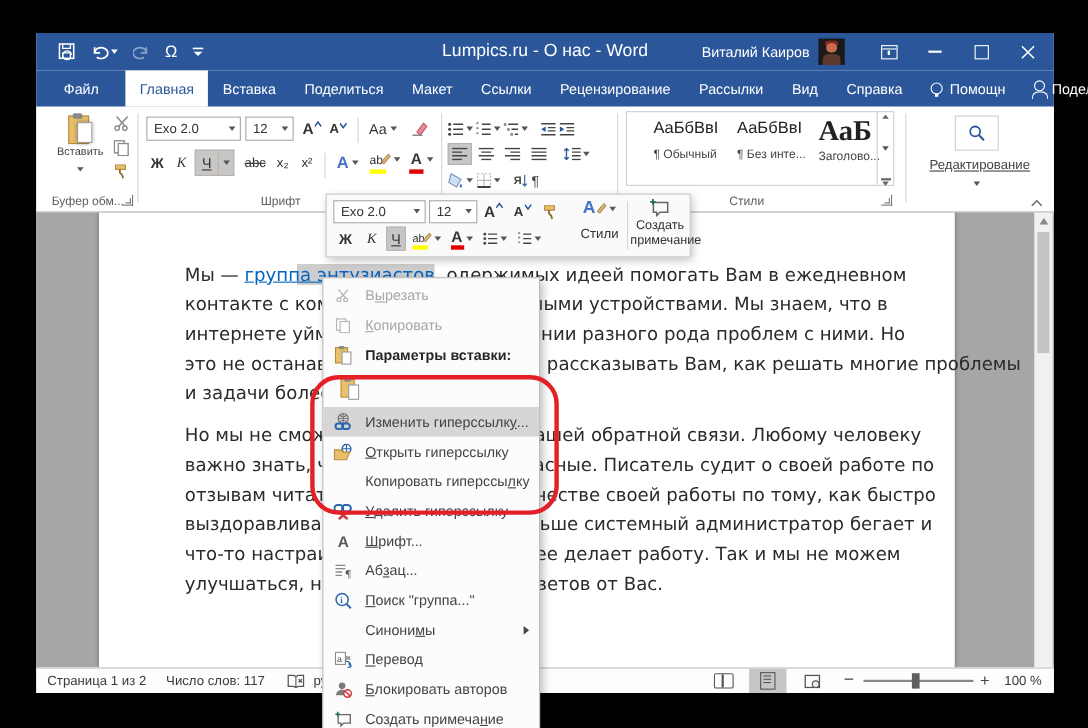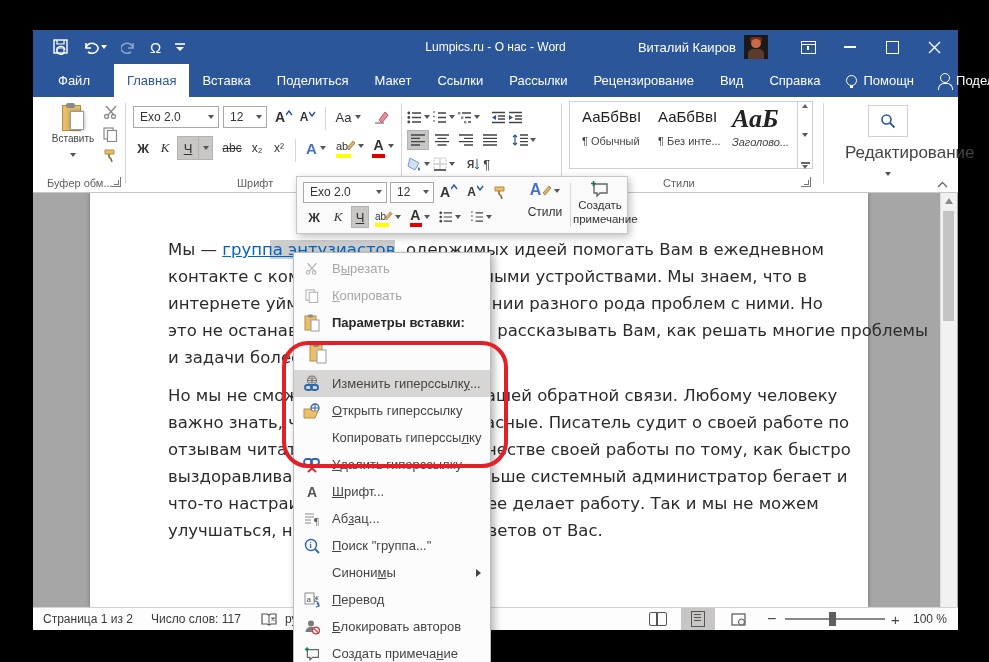--- a/index.html
+++ b/index.html
@@ -5,21 +5,21 @@
   html,body{margin:0;padding:0;background:#000;}
   .stage{position:relative;width:989px;height:662px;background:#000;overflow:hidden;
          font-family:"Liberation Sans",sans-serif;-webkit-font-smoothing:antialiased;}
   .abs{position:absolute;}
   .window{position:absolute;left:33px;top:30px;width:925px;height:600px;background:#fff;}
 
   
   .titlebar{position:absolute;left:0;top:0;width:100%;height:34px;background:#2b579a;color:#fff;}
   .qat{position:absolute;left:20px;top:0;height:34px;display:flex;align-items:center;gap:14px;}
   .qat .ic{display:flex;align-items:center;gap:2px;}
-  .title-text{position:absolute;left:0;right:0;top:0;height:34px;display:flex;align-items:center;justify-content:center;font-size:12px;}
+  .title-text{position:absolute;left:0;right:0;top:0;height:34px;display:flex;align-items:center;justify-content:center;font-size:16px;}
   .user-name{position:absolute;right:222px;top:0;height:34px;display:flex;align-items:center;font-size:13px;}
   .avatar{position:absolute;right:190px;top:5px;width:24px;height:24px;background:#1a1a1a;overflow:hidden;}
   .avatar .head{position:absolute;left:7px;top:4px;width:10px;height:9px;border-radius:50%;background:#c96a4a;}
   .avatar .hair{position:absolute;left:6px;top:2px;width:12px;height:5px;border-radius:4px;background:#7c2a20;}
   .avatar .body{position:absolute;left:4px;top:14px;width:16px;height:10px;border-radius:5px 5px 0 0;background:#5d3a2e;}
   .winbtn{position:absolute;top:0;width:40px;height:34px;display:flex;align-items:center;justify-content:center;color:#fff;font-size:14px;}
   .ribbon-opts{right:130px;}
   .btn-min{right:88px;} .btn-max{right:46px;} .btn-close{right:4px;}
   .glyph-min{width:12px;height:2px;background:#fff;}
   .glyph-max{width:11px;height:11px;border:1.5px solid #fff;}
@@ -46,21 +46,21 @@
   .combo{display:flex;align-items:center;justify-content:space-between;background:#fff;border:1px solid #aaa8a6;font-size:12px;color:#333;padding:0 4px 0 6px;box-sizing:border-box;height:22px;}
   .sbtn{display:flex;align-items:center;justify-content:center;height:22px;color:#333;font-size:13px;}
   .pressed{background:#c9c7c5;border:1px solid #b5b3b1;box-sizing:border-box;}
   .ylw-bar{display:block;width:15px;height:4px;background:#ffff00;margin-top:0px;}
   .red-bar{display:block;width:13px;height:4px;background:#e00000;margin-top:0px;}
   .bigA{font-weight:bold;font-size:14px;color:#333;line-height:1;}
   .clipboard-ic{position:relative;width:22px;height:28px;}
   .clipboard-ic .board{position:absolute;left:0;top:2px;width:17px;height:24px;background:#e8c06c;border:1px solid #b98c3e;}
   .clipboard-ic .clip{position:absolute;left:4px;top:0;width:9px;height:5px;background:#8a8a8a;border-radius:2px;}
   .clipboard-ic .page{position:absolute;left:8px;top:8px;width:12px;height:17px;background:#fff;border:1px solid #9a9a9a;}
-  .style-card{position:absolute;top:6px;width:70px;height:60px;}
+  .style-card{position:absolute;top:6px;width:70px;height:60px;margin-left:12px;}
   .style-sample{font-size:15px;color:#222;white-space:nowrap;}
   .style-name{font-size:11px;color:#444;margin-top:10px;white-space:nowrap;}
   .scrollcol{position:absolute;width:15px;border-left:1px solid #d0cece;display:flex;flex-direction:column;justify-content:space-between;align-items:center;padding:2px 0;box-sizing:border-box;}
   .chev-up{width:0;height:0;border-left:3.5px solid transparent;border-right:3.5px solid transparent;border-bottom:4px solid #666;}
   .gallery-more{width:9px;height:2px;background:#666;position:relative;margin-bottom:2px;}
   .gallery-more:after{content:"";position:absolute;left:1px;top:3px;border-left:3.5px solid transparent;border-right:3.5px solid transparent;border-top:4px solid #666;}
 
   
   .canvas{position:absolute;left:0;top:163px;width:100%;height:414px;background:#a6a6a6;overflow:hidden;}
   .page{position:absolute;left:57px;top:0;width:778px;height:414px;background:#fff;box-shadow:0 0 4px rgba(0,0,0,.35);}
@@ -181,24 +181,24 @@
       <div class="tab">
           <span>Поделиться</span>
         </div>
       <div class="tab">
           <span>Макет</span>
         </div>
       <div class="tab">
           <span>Ссылки</span>
         </div>
       <div class="tab">
+          <span>Рецензирование</span>
+        </div>
+      <div class="tab">
           <span>Рассылки</span>
-        </div>
-      <div class="tab">
-          <span>Рецензирование</span>
         </div>
       <div class="tab">
           <span>Вид</span>
         </div>
       <div class="tab">
           <span>Справка</span>
         </div>
       <div class="tab">
           <span class="bulb"></span>
           <span>Помощн</span>
@@ -398,42 +398,42 @@
 
       <div class="abs" style="left:536px;top:4px;width:244px;height:68px;border:1px solid #d0cece;background:#fff;box-sizing:border-box;">
         <div class="style-card" style="left:12px;">
           <div class="style-sample">АаБбВвІ</div>
           <div class="style-name">¶ Обычный</div>
         </div>
         <div class="style-card" style="left:88px;">
           <div class="style-sample">АаБбВвІ</div>
           <div class="style-name">¶ Без инте...</div>
         </div>
-        <div class="style-card" style="left:162px;font-style:italic;">
+        <div class="style-card" style="left:162px;">
           <div class="style-sample" style="font-family:'Liberation Serif',serif;font-weight:bold;font-size:26px;margin-top:-4px;">АаБ</div>
           <div class="style-name" style="margin-top:2px;">Заголово...</div>
         </div>
         <div class="scrollcol" style="right:0;top:0;height:66px;">
           <span class="chev-up"></span>
           <span class="arr"></span>
           <span class="gallery-more"></span>
         </div>
       </div>
       <div class="glabel" style="left:630px;">Стили</div>
       <div class="expander" style="left:768px;"></div>
       <div class="vdiv" style="left:790px;"></div>
 
       <div class="abs" style="left:812px;top:8px;width:86px;text-align:center;">
         <div style="width:38px;height:30px;border:1px solid #d0cece;margin:0 auto;display:flex;align-items:center;justify-content:center;">
           <svg width="16" height="16" viewBox="0 0 16 16">
               <circle cx="6.5" cy="6.5" r="4.5" fill="none" stroke="#2b579a" stroke-width="1.6"></circle>
               <path d="M10 10l4.5 4.5" stroke="#2b579a" stroke-width="1.8"></path>
             </svg>
         </div>
-        <div style="font-size:17px;color:#444;margin-top:6px;">Редактирование</div>
+        <div style="font-size:12px;color:#444;margin-top:6px;text-decoration:underline;">Редактирование</div>
         <span class="arr" style="margin-top:3px;"></span>
       </div>
       <div class="abs" style="right:10px;bottom:4px;">
         <svg width="11" height="7" viewBox="0 0 11 7">
             <path d="M1 6l4.5-4.5L10 6" fill="none" stroke="#666" stroke-width="1.3"></path>
           </svg>
       </div>
     </div>
 
     <div class="canvas">

